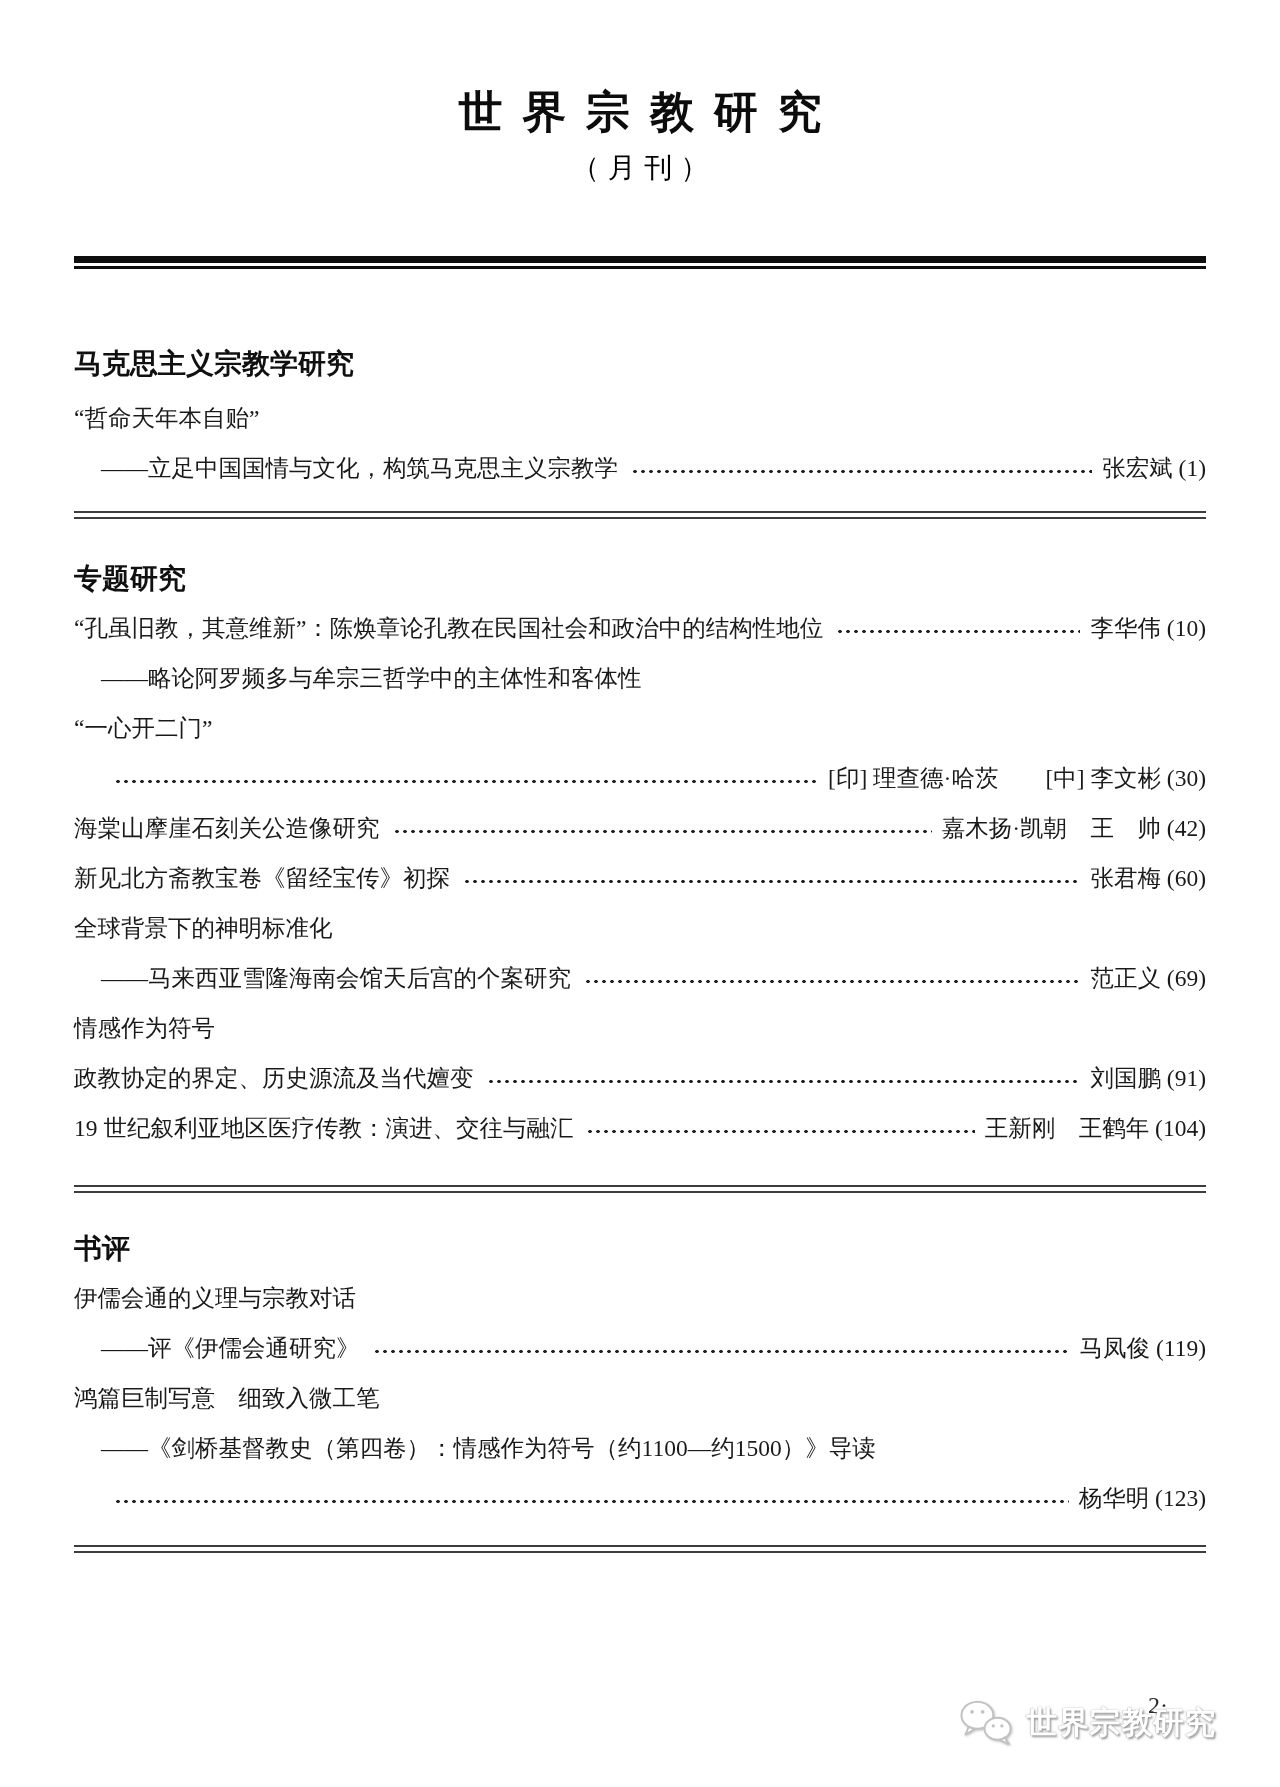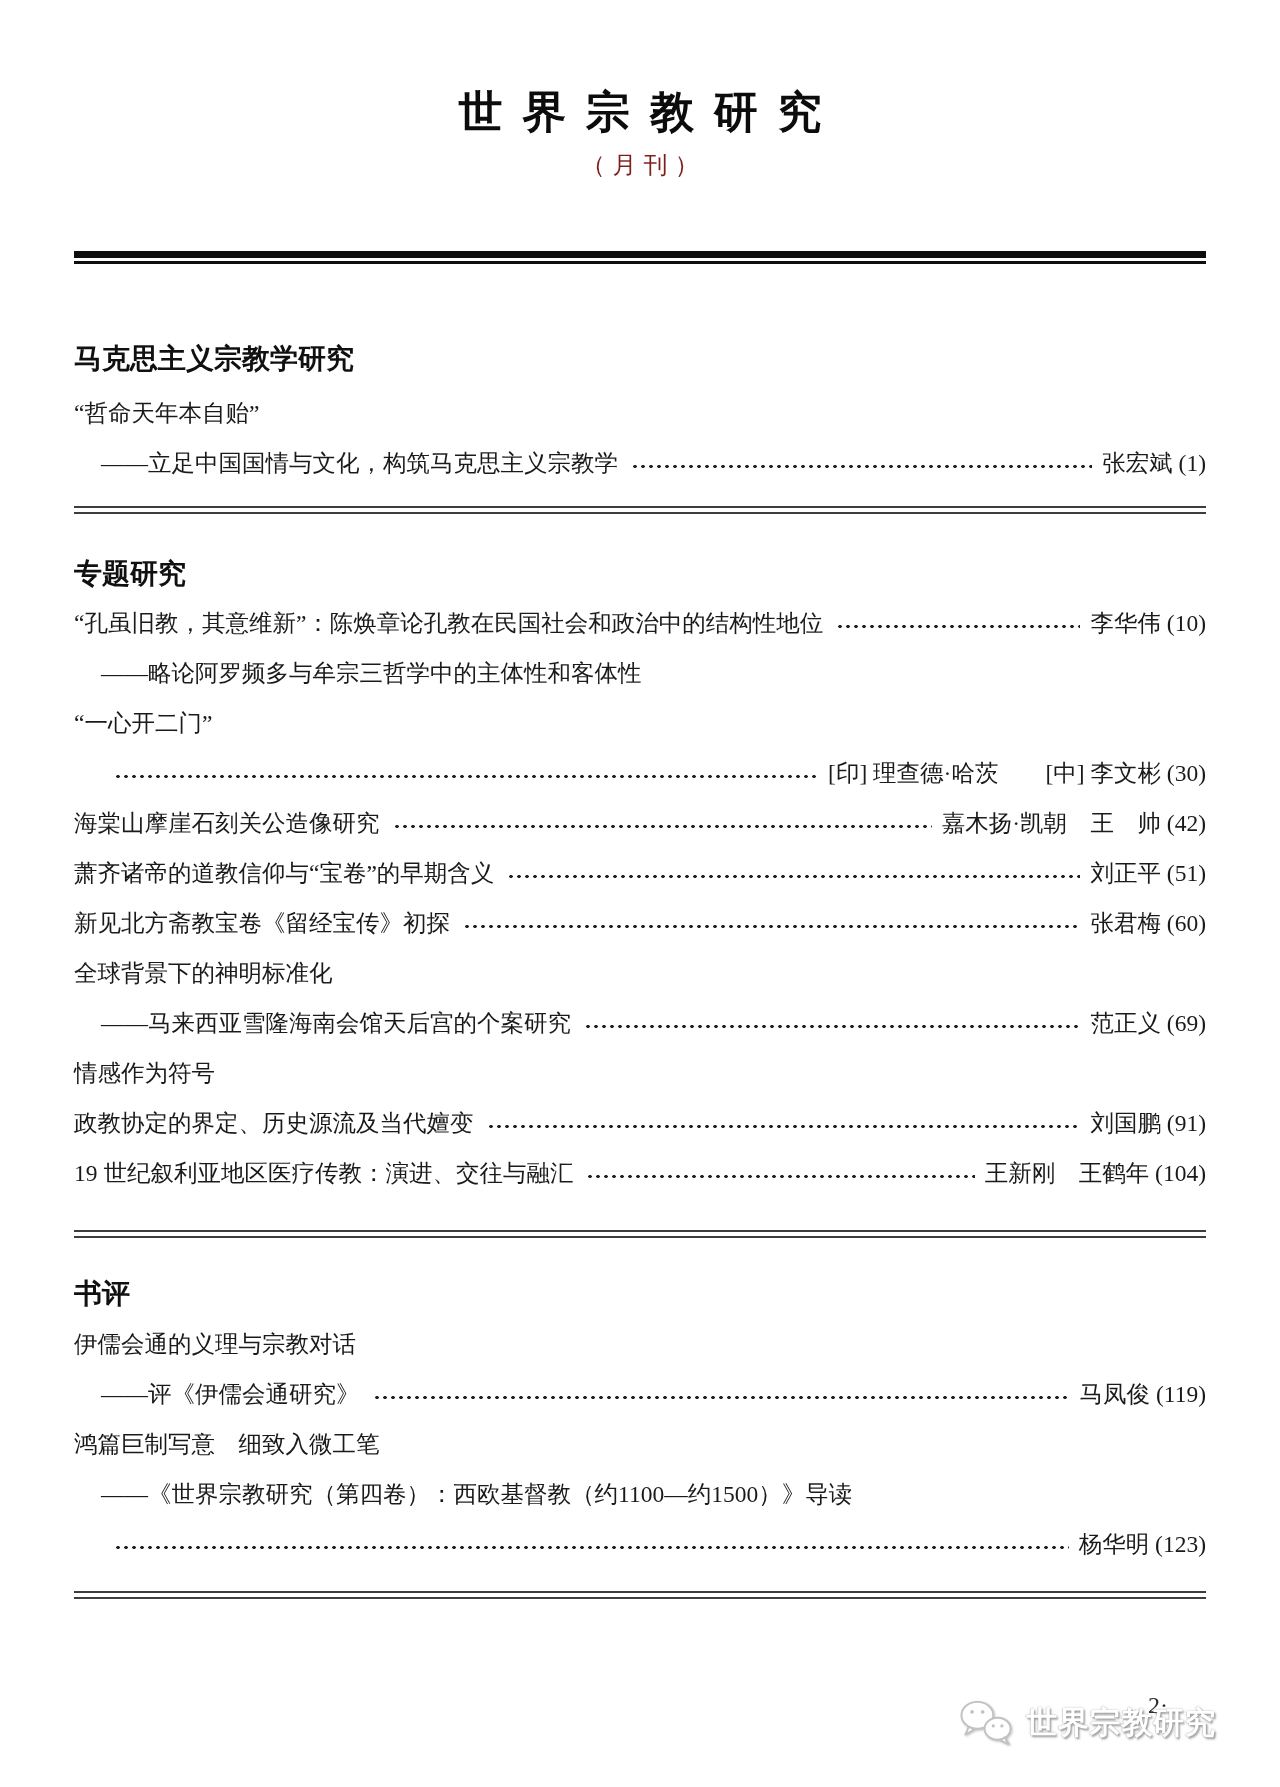--- a/index.html
+++ b/index.html
@@ -10,21 +10,21 @@
   }
   .content{padding:0 74px;}
   
   .masthead{text-align:center;padding-top:88px;}
   .m-title{
     font-family:"Liberation Serif","DejaVu Serif",serif;
     font-weight:700;font-size:44px;line-height:1.15;color:#0c0c0c;
     letter-spacing:.45em;margin-right:-.45em;
   }
   .m-sub{
-    margin-top:12px;font-size:24px;line-height:1.2;color:#7f1d1d;
+    margin-top:12px;font-size:28px;line-height:1.2;color:#000000;
     letter-spacing:.30em;margin-right:-.30em;
   }
   
   .rule-heavy{margin-top:72px;height:3px;border-top:7px solid #0e0e0e;border-bottom:3px solid #0e0e0e;}
   .rule-double{height:4px;border-top:2px solid #3d3d3d;border-bottom:2px solid #3d3d3d;}
   .rd-1{margin-top:28px;}
   .rd-2{margin-top:42px;}
   .rd-3{margin-top:32px;}
   
   .sec-heading{
@@ -105,25 +105,20 @@
   <div class="row indent">
     <span class="leader"></span>
     <span class="a">[印] 理查德·哈茨　　[中] 李文彬 (30)</span>
   </div>
   <div class="row">
     <span class="t">海棠山摩崖石刻关公造像研究</span>
     <span class="leader"></span>
     <span class="a">嘉木扬·凯朝　王　帅 (42)</span>
   </div>
   <div class="row">
-    <span class="t">萧齐诸帝的道教信仰与“宝卷”的早期含义</span>
-    <span class="leader"></span>
-    <span class="a">刘正平 (51)</span>
-  </div>
-  <div class="row">
     <span class="t">新见北方斋教宝卷《留经宝传》初探</span>
     <span class="leader"></span>
     <span class="a">张君梅 (60)</span>
   </div>
   <div class="row">
     <span class="t">全球背景下的神明标准化</span>
   </div>
   <div class="row indent">
     <span class="t">——马来西亚雪隆海南会馆天后宫的个案研究</span>
     <span class="leader"></span>
@@ -152,21 +147,21 @@
   </div>
   <div class="row indent">
     <span class="t">——评《伊儒会通研究》</span>
     <span class="leader"></span>
     <span class="a">马凤俊 (119)</span>
   </div>
   <div class="row">
     <span class="t">鸿篇巨制写意　细致入微工笔</span>
   </div>
   <div class="row indent">
-    <span class="t">——《世界宗教研究（第四卷）：西欧基督教（约1100—约1500）》导读</span>
+    <span class="t">——《剑桥基督教史（第四卷）：情感作为符号（约1100—约1500）》导读</span>
   </div>
   <div class="row indent">
     <span class="leader"></span>
     <span class="a">杨华明 (123)</span>
   </div>
 
   <div class="rule-double rd-3"></div>
 
 </div>
 

